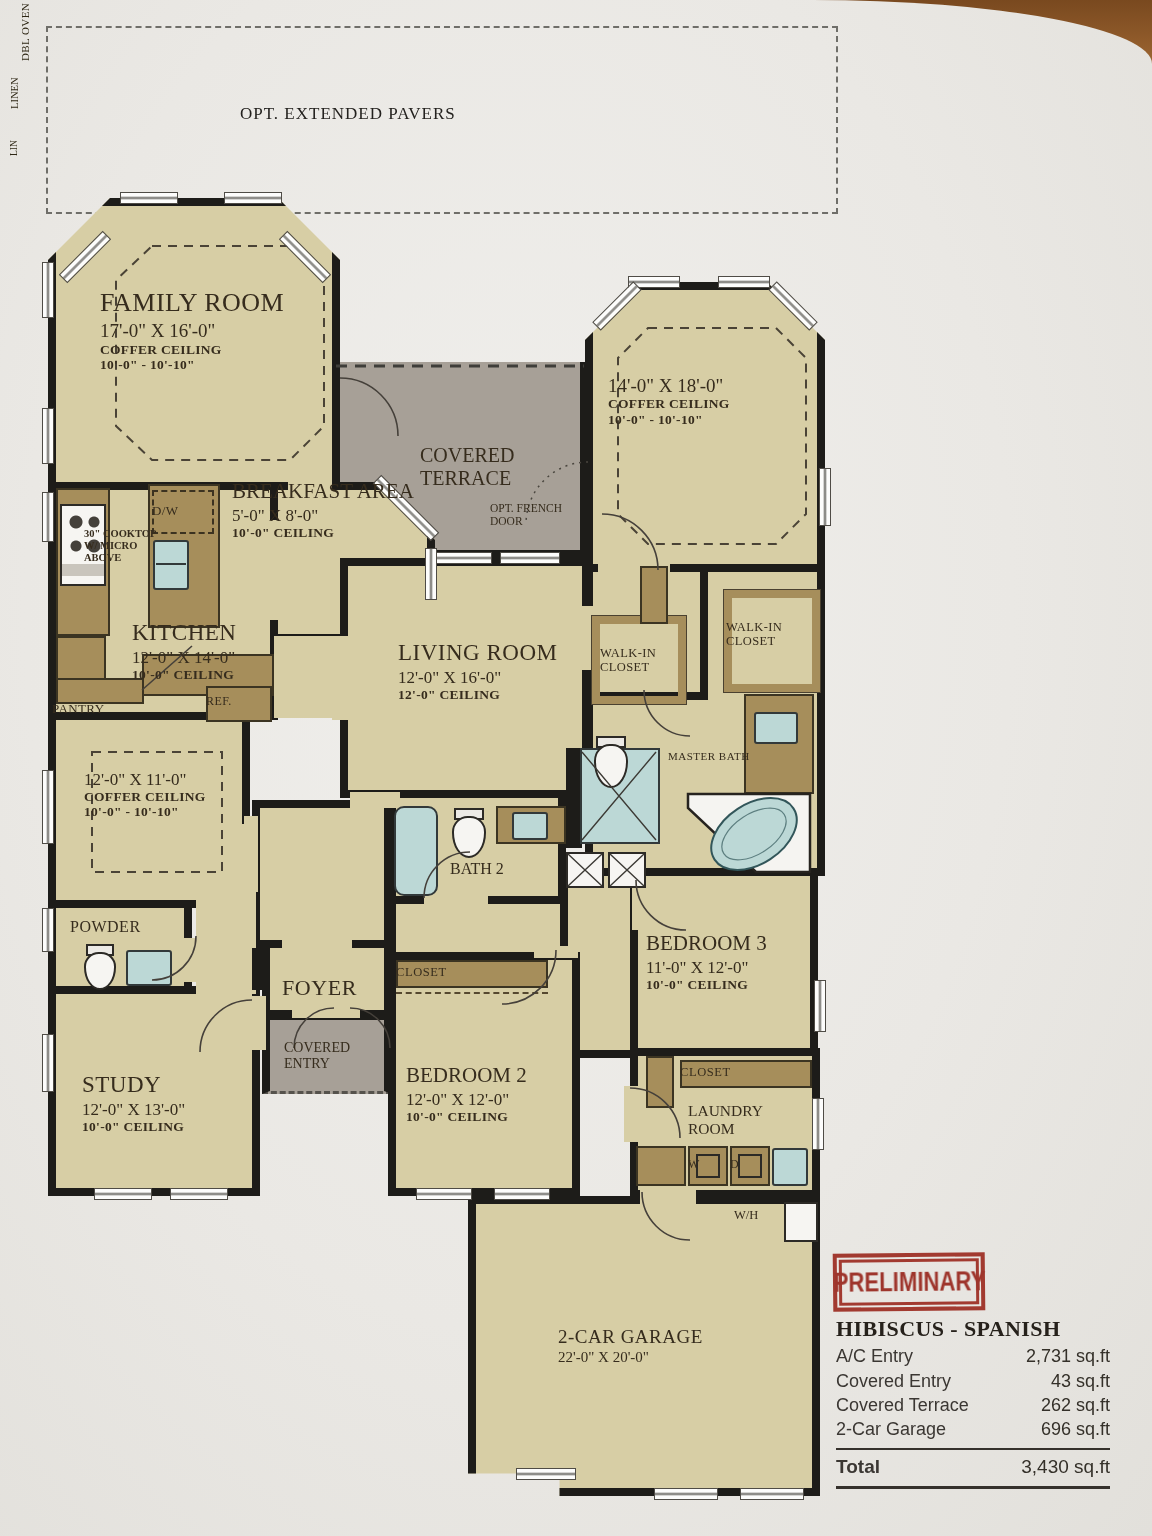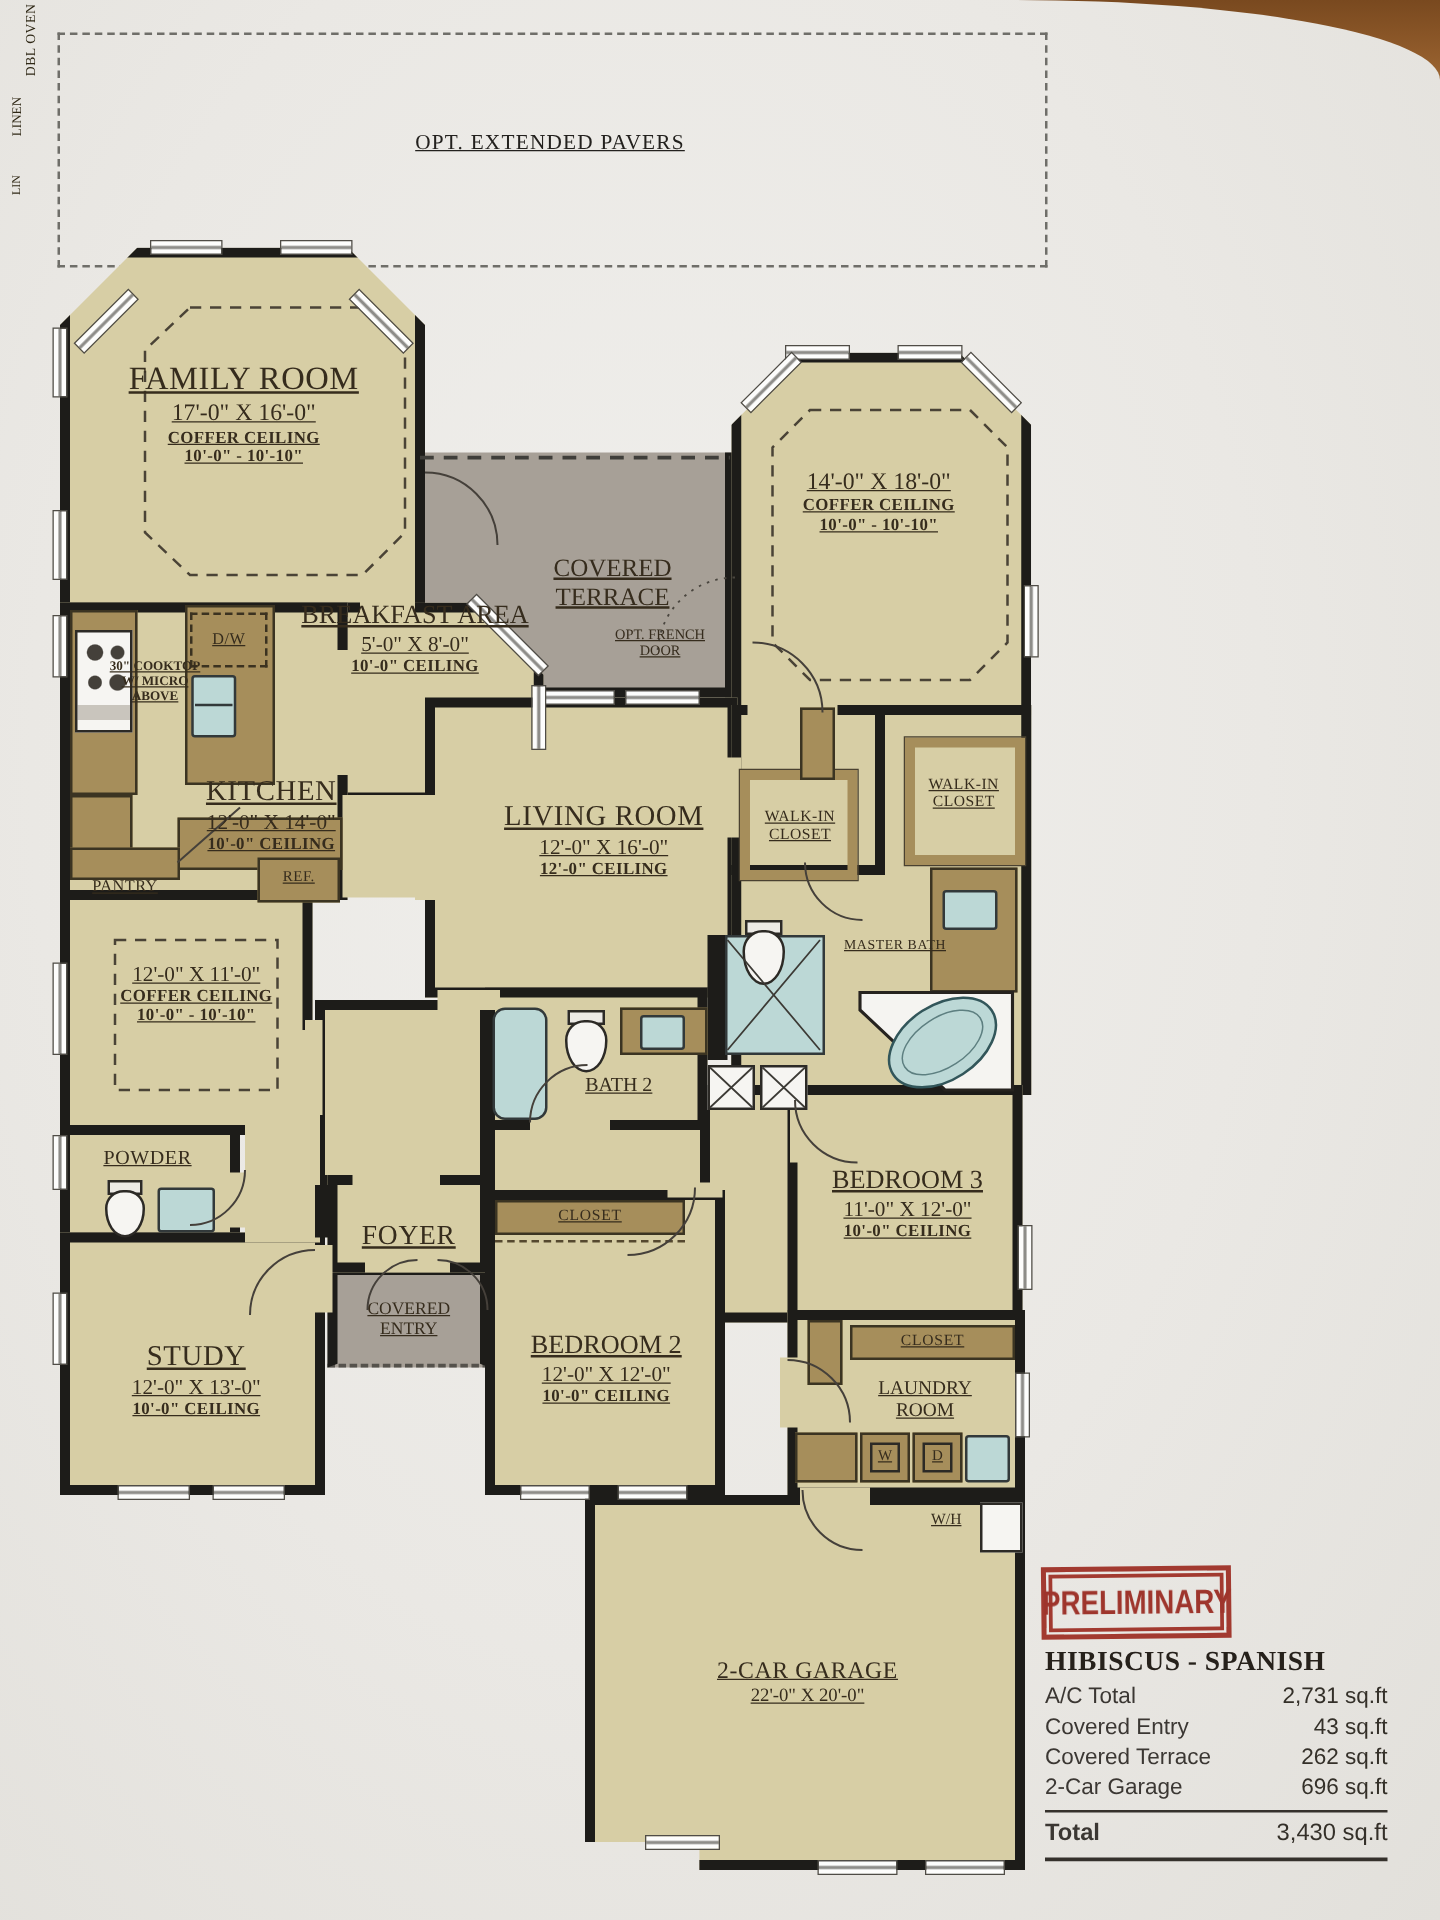--- a/index.html
+++ b/index.html
@@ -21,21 +21,21 @@
   .bw{position:absolute;box-sizing:border-box;background:#a68e5b;border:2px solid #3b3422;}
   .frame{position:absolute;box-sizing:border-box;background:transparent;border:8px solid #a68e5b;outline:1px solid #4a4130;}
   .bl{position:absolute;box-sizing:border-box;background:#bcd8d6;border:2px solid #32393a;border-radius:3px;}
   .wf{position:absolute;box-sizing:border-box;background:#f6f5f2;border:2px solid #2c2a26;}
   .toilet{position:absolute;box-sizing:border-box;background:#f6f5f2;border:2px solid #2c2a26;border-radius:46% 46% 50% 50%/38% 38% 60% 60%;}
   .tank{position:absolute;box-sizing:border-box;background:#eceae6;border:2px solid #2c2a26;}
   .win{position:absolute;box-sizing:border-box;border:1px solid #4f4c46;
        background:linear-gradient(to bottom,#fdfdfc 0 30%,#fdfdfc 30%,#8e8d89 44%,#8e8d89 56%,#fdfdfc 70%,#fdfdfc 100%);}
   .winv{position:absolute;box-sizing:border-box;border:1px solid #4f4c46;
        background:linear-gradient(to right,#fdfdfc 0 30%,#fdfdfc 30%,#8e8d89 44%,#8e8d89 56%,#fdfdfc 70%,#fdfdfc 100%);}
-  .lbl{position:absolute;color:#362c1d;text-align:center;line-height:1.13;font-family:"Liberation Serif",serif;text-decoration:underline;}
+  .lbl{position:absolute;color:#362c1d;line-height:1.13;font-family:"Liberation Serif",serif;}
   .nm{font-size:23px;letter-spacing:.5px;}
   .nm-lg{font-size:26px;letter-spacing:.5px;}
   .nm-md{font-size:21px;}
   .dm{font-size:17px;margin-top:2px;}
   .dm-lg{font-size:19px;margin-top:3px;}
   .ct{font-size:13.5px;font-weight:bold;letter-spacing:.3px;}
   .sm{font-size:12.5px;letter-spacing:.4px;}
   .xs{font-size:10.5px;line-height:1.15;}
   .vert{writing-mode:vertical-rl;transform:rotate(180deg);display:flex;align-items:center;justify-content:center;
         font-family:"Liberation Serif",serif;color:#2e2715;}
@@ -325,21 +325,21 @@
 <div class="lbl" style="left:558px;top:1326px;width:176px;">
   <div style="font-size:19px;letter-spacing:.5px;">2-CAR GARAGE</div>
   <div style="font-size:15px;margin-top:2px;">22'-0" X 20'-0"</div>
 </div>
 
 <div class="stamp">
   <span>PRELIMINARY</span>
 </div>
 <div class="hib">HIBISCUS - SPANISH</div>
 <div class="irow" style="top:1346px;">
-  <span>A/C Total</span>
+  <span>A/C Entry</span>
   <span class="v">2,731 sq.ft</span>
 </div>
 <div class="irow" style="top:1371px;">
   <span>Covered Entry</span>
   <span class="v">43 sq.ft</span>
 </div>
 <div class="irow" style="top:1395px;">
   <span>Covered Terrace</span>
   <span class="v">262 sq.ft</span>
 </div>

